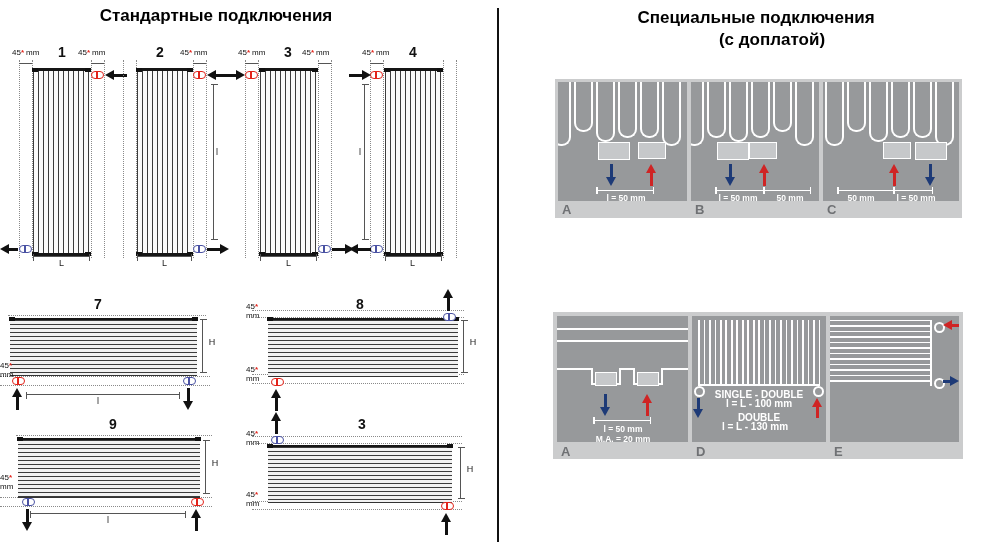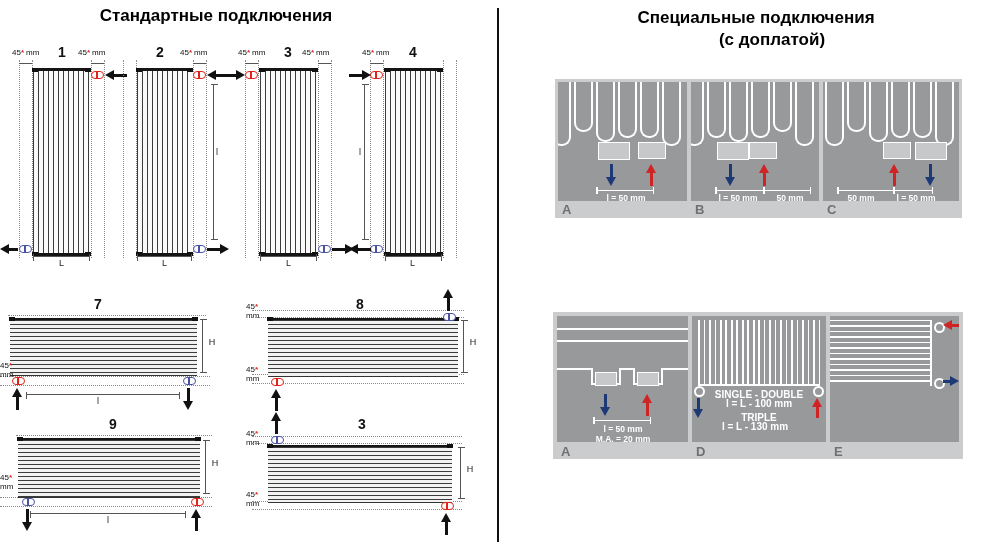--- a/index.html
+++ b/index.html
@@ -448,21 +448,21 @@
   <span class="ar ar-down blue" style="left:1px;top:82px;height:20px">
       <i class="sh"></i>
       <i class="hd"></i>
     </span>
   <span class="ar ar-up red" style="left:120px;top:82px;height:20px">
       <i class="sh"></i>
       <i class="hd"></i>
     </span>
   <div class="wlab sm" style="left:0;top:74px;width:134px">SINGLE - DOUBLE</div>
   <div class="wlab sm" style="left:0;top:83px;width:134px">l = L - 100 mm</div>
-  <div class="wlab sm" style="left:0;top:97px;width:134px">TRIPLE</div>
+  <div class="wlab sm" style="left:0;top:97px;width:134px">DOUBLE</div>
   <div class="wlab sm" style="left:0;top:106px;width:126px">l = L - 130 mm</div>
 </div>
 
 <div class="dia" style="left:830px;top:316px;width:129px;height:126px">
   <i class="tubesE" style="left:0;top:4px;width:100px;height:66px"></i>
   <i class="wline" style="left:100px;top:4px;width:2px;height:66px"></i>
   <i class="ring" style="left:104px;top:6px"></i>
   <i class="ring" style="left:104px;top:62px"></i>
   <span class="ar ar-left red" style="left:113px;top:4px;width:16px">
       <i class="sh"></i>

